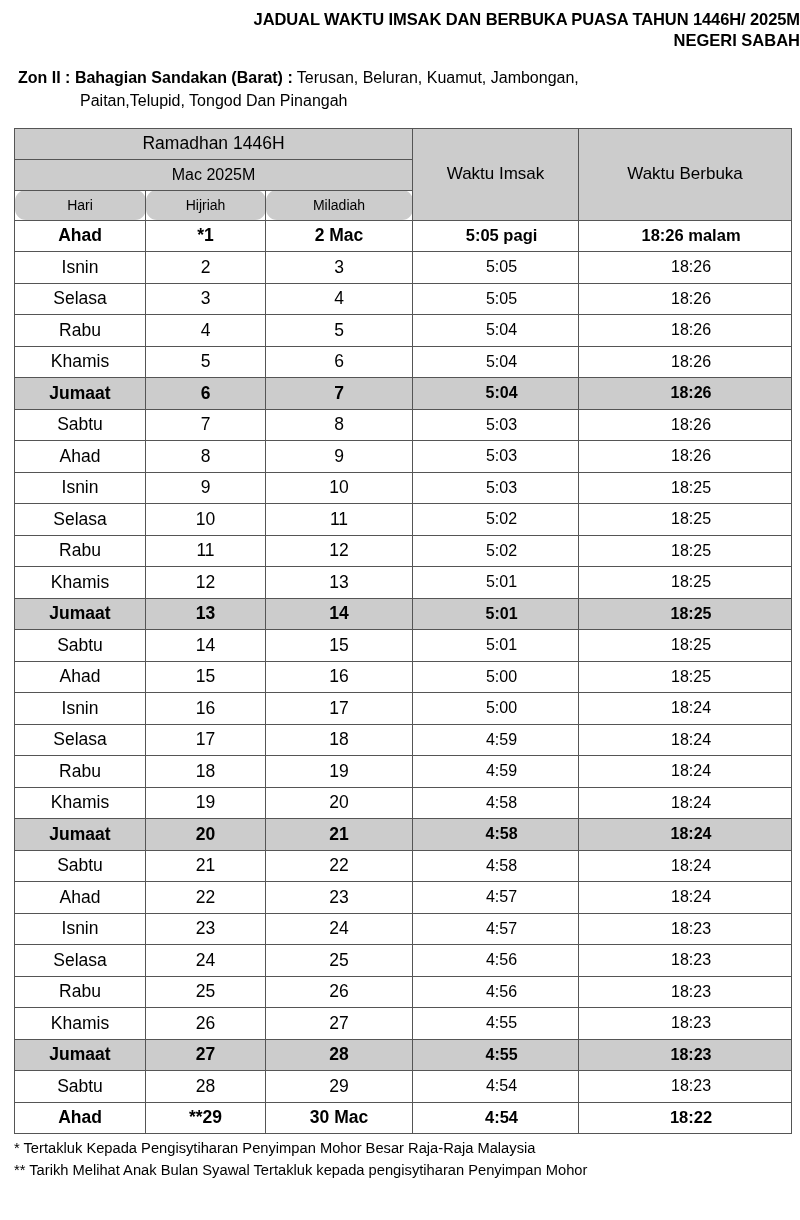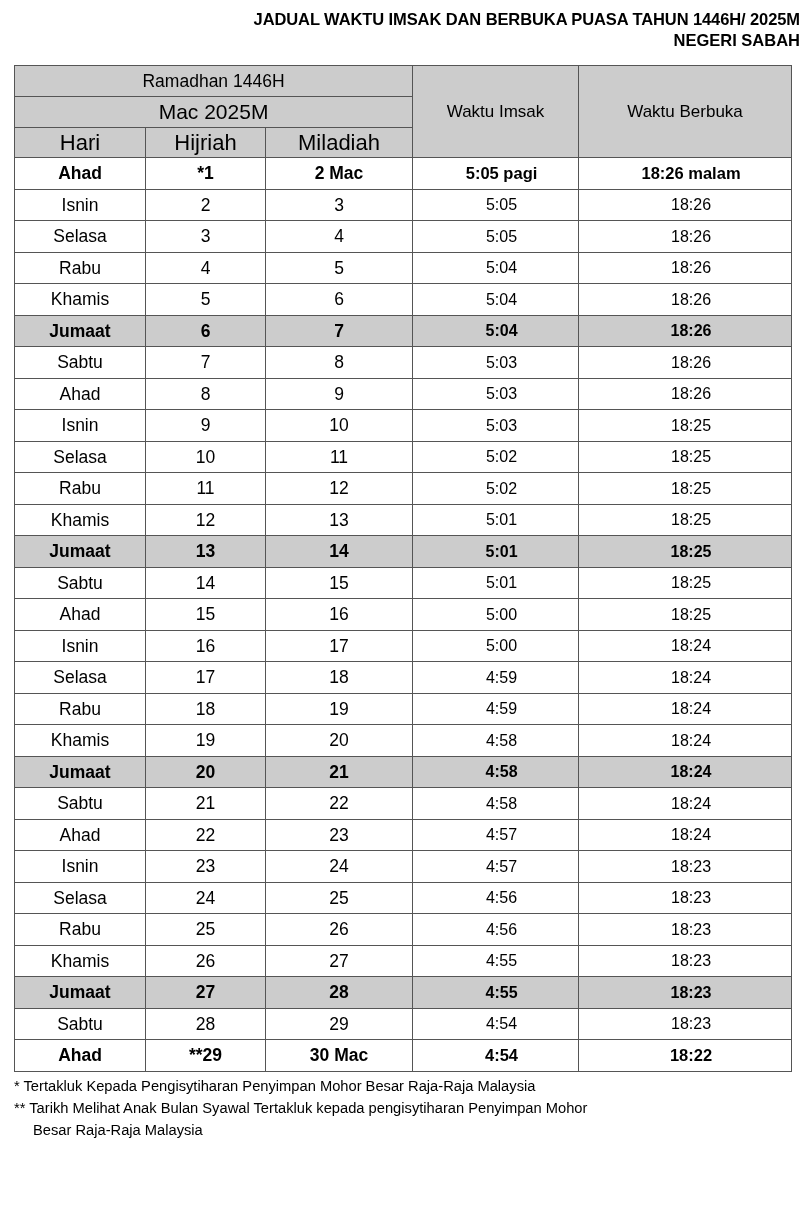--- a/index.html
+++ b/index.html
@@ -80,22 +80,22 @@
   .c-mil    { width: 147px; }
   .c-imsak  { width: 166px; }
   .c-berb   { width: 213px; }
 
   thead td, thead th {
     background: #cccccc;
     font-weight: bold;
     font-size: 17px;
   }
   .hdr-ram { height: 30px; font-size: 17.5px; }
-  .hdr-mac { height: 30px; font-size: 21px; }
-  .hdr-col { height: 29px; font-size: 22px; }
+  .hdr-mac { height: 30px; font-size: 16px; }
+  .hdr-col { height: 29px; font-size: 14px; border-radius: 11px; }
   .hdr-tall { font-size: 17px; }
 
   tbody tr { height: 31.5px; }
   tbody td { font-size: 17px; }
   tbody td.t-day, tbody td.t-hij, tbody td.t-mil { font-size: 17.5px; }
   tbody td.t-ims, tbody td.t-ber { font-size: 16px; padding-left: 12px; }
 
   tr.shade td { background: #cccccc; font-weight: bold; }
   tr.bold-row td { font-weight: bold; }
   tr.bold-row td.t-ims, tr.bold-row td.t-ber { font-size: 16.5px; }
@@ -114,20 +114,24 @@
 </head>
 <body>
 
 <div class="page">
 
   <div class="title-block">
     <div class="title-main">JADUAL WAKTU IMSAK DAN BERBUKA PUASA TAHUN 1446H/ 2025M</div>
     <div class="title-sub">NEGERI SABAH</div>
   </div>
 
+  <div class="zone-block">
+    <span class="zone-bold">Zon II : Bahagian Sandakan (Barat) :</span><span class="zone-rest"> Terusan, Beluran, Kuamut, Jambongan,</span>
+    <span class="zone-line2">Paitan,Telupid, Tongod Dan Pinangah</span>
+  </div>
 
   <div class="table-wrap">
     <table class="sched">
       <colgroup>
         <col class="c-hari">
           <col class="c-hij">
           <col class="c-mil">
           <col class="c-imsak">
           <col class="c-berb">
       </colgroup>
@@ -350,16 +354,15 @@
             <td class="t-ims">4:54</td>
             <td class="t-ber">18:22</td>
           </tr>
         </tbody>
     </table>
   </div>
 
   <div class="footnotes">
     <div>* Tertakluk Kepada Pengisytiharan Penyimpan Mohor Besar Raja-Raja Malaysia</div>
     <div>** Tarikh Melihat Anak Bulan Syawal Tertakluk kepada pengisytiharan Penyimpan Mohor</div>
-    <div class="fn-indent">Besar Raja-Raja Malaysia</div>
   </div>
 
 </div>
 
 </body></html>

